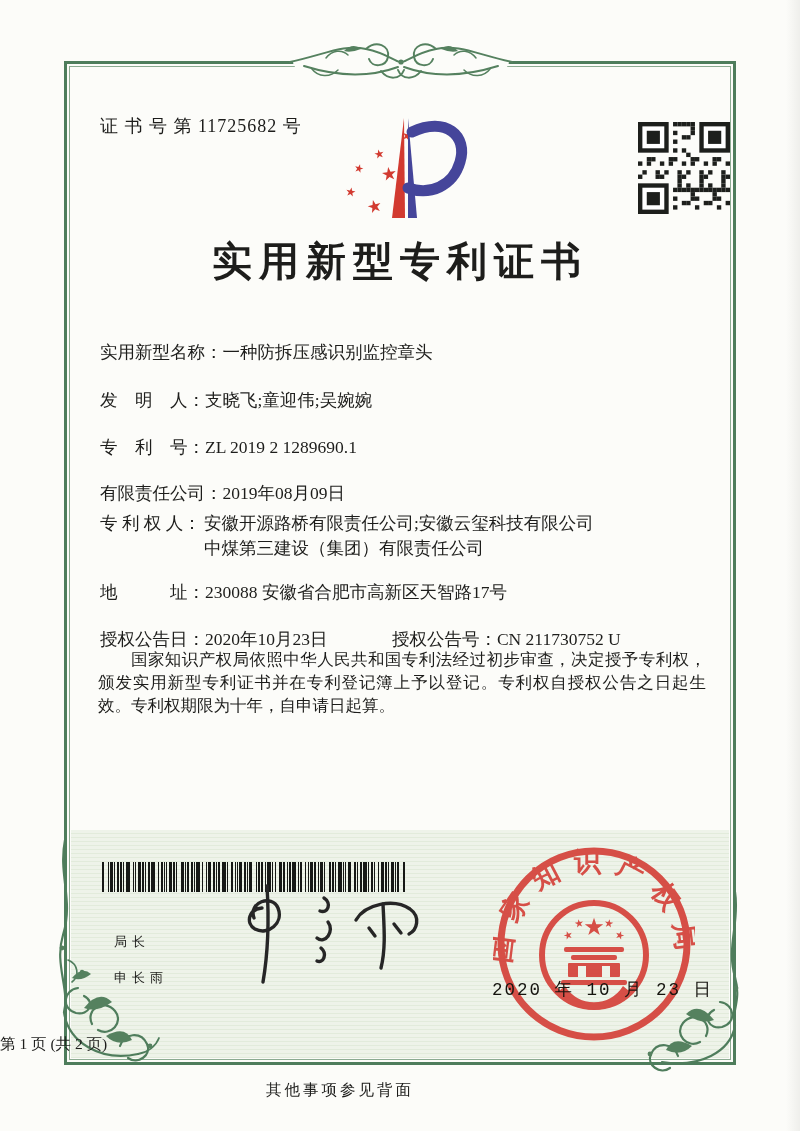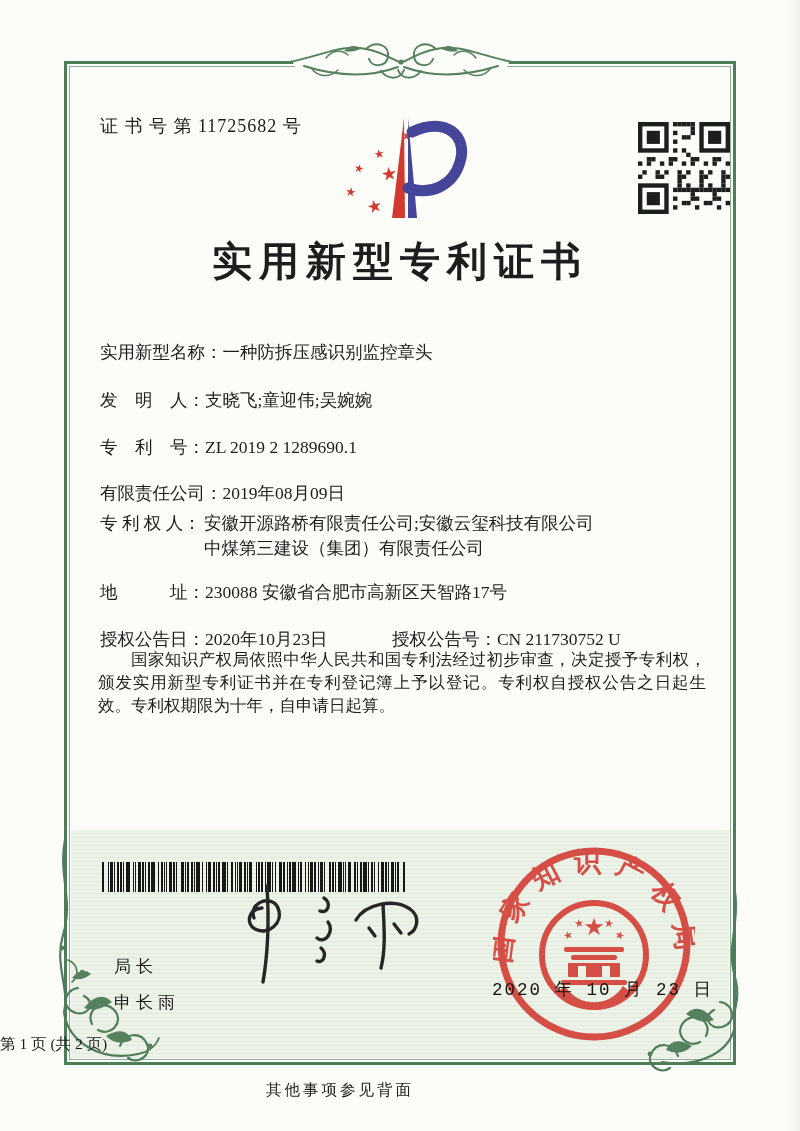--- a/index.html
+++ b/index.html
@@ -19,21 +19,21 @@
   .cert-no{position:absolute;left:100px;top:114px;font-size:18px;letter-spacing:1px;}
   .main-title{position:absolute;left:0;top:234px;width:800px;text-align:center;
        font-size:40px;font-weight:bold;letter-spacing:7px;}
   .field-row{position:absolute;left:100px;font-size:17.5px;line-height:25px;white-space:nowrap;}
   .field-label{display:inline-block;min-width:104px;}
   .field-value{display:inline-block;vertical-align:top;}
   .pair2{margin-left:60px;margin-top:24px;}
   .body-text{position:absolute;left:98px;top:648px;width:608px;font-size:16.5px;
        line-height:23px;text-align:justify;}
   .body-text p{margin:0;text-indent:2em;}
-  .officer{position:absolute;left:114px;top:949px;font-size:17px;letter-spacing:5px;line-height:36px;}
+  .officer{position:absolute;left:114px;top:924px;font-size:13px;letter-spacing:5px;line-height:36px;}
   .seal-date{position:absolute;left:492px;top:977px;font-size:17.5px;letter-spacing:2px;
        color:#15140f;z-index:6;font-family:Liberation Mono, monospace;}
   .footer-page{position:absolute;left:0;top:1034px;width:800px;text-align:left;font-size:15.5px;}
   .back-note{position:absolute;left:0;top:1080px;width:680px;text-align:center;
        font-size:15.5px;letter-spacing:3px;}
   
   .logo{position:absolute;left:338px;top:110px;width:144px;height:118px;}
   .qr{position:absolute;left:638px;top:122px;width:92px;height:92px;}
   .barcode{position:absolute;left:100px;top:862px;width:312px;height:30px;}
   .signature{position:absolute;left:222px;top:878px;width:215px;height:115px;}

